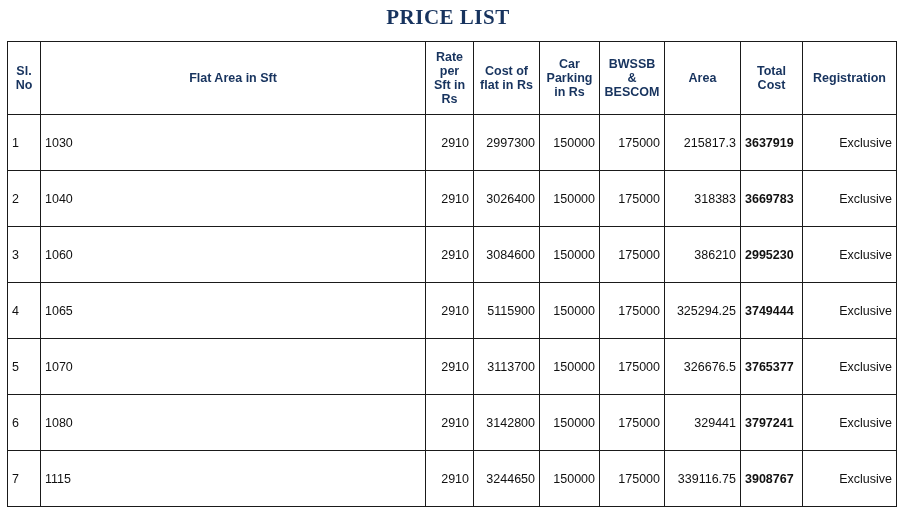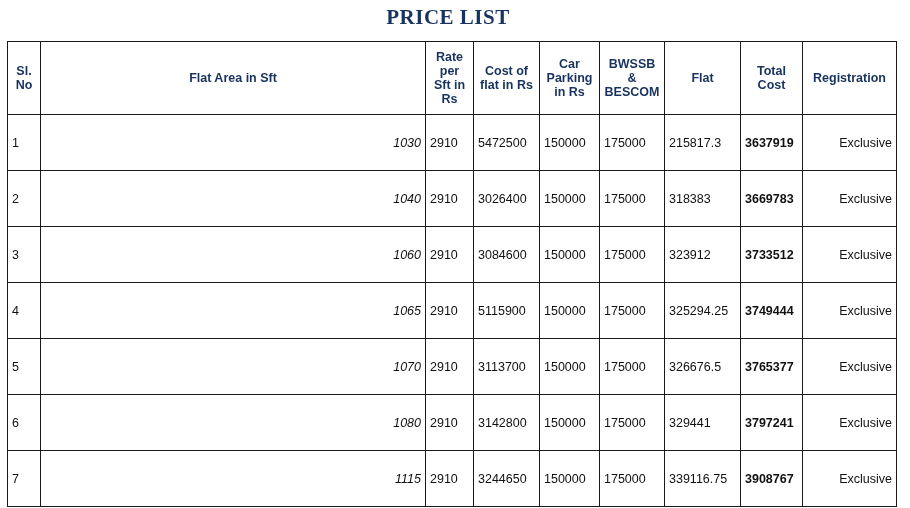--- a/index.html
+++ b/index.html
@@ -50,22 +50,22 @@
     font-weight: bold;
     height: 68px;
     line-height: 14px;
   }
   tbody td {
     height: 51px;
     color: #111111;
     font-weight: normal;
   }
   .c-sl { text-align: left; padding-left: 8px; }
-  .c-area { text-align: right; font-style: italic; }
-  .c-num { text-align: left; }
+  .c-area { text-align: left; }
+  .c-num { text-align: right; }
   .c-total { text-align: left; font-weight: bold; }
   .c-reg { text-align: right; padding-left: 10px; }
 
   col.w-sl { width: 33px; }
   col.w-area { width: 385px; }
   col.w-rate { width: 48px; }
   col.w-cost { width: 66px; }
   col.w-car { width: 60px; }
   col.w-bw { width: 65px; }
   col.w-tax { width: 76px; }
@@ -92,31 +92,31 @@
       <col class="w-reg">
     </colgroup>
     <thead>
       <tr>
         <th>Sl. No</th>
         <th>Flat Area in Sft</th>
         <th>Rate per Sft in Rs</th>
         <th>Cost of flat in Rs</th>
         <th>Car Parking in Rs</th>
         <th>BWSSB &amp; BESCOM</th>
-        <th>Flat</th>
+        <th>Area</th>
         <th>Total Cost</th>
         <th>Registration</th>
       </tr>
     </thead>
     <tbody>
       <tr>
         <td class="c-sl">1</td>
         <td class="c-area">1030</td>
         <td class="c-num">2910</td>
-        <td class="c-num">5472500</td>
+        <td class="c-num">2997300</td>
         <td class="c-num">150000</td>
         <td class="c-num">175000</td>
         <td class="c-num">215817.3</td>
         <td class="c-total">3637919</td>
         <td class="c-reg">Exclusive</td>
       </tr>
       <tr>
         <td class="c-sl">2</td>
         <td class="c-area">1040</td>
         <td class="c-num">2910</td>
@@ -127,22 +127,22 @@
         <td class="c-total">3669783</td>
         <td class="c-reg">Exclusive</td>
       </tr>
       <tr>
         <td class="c-sl">3</td>
         <td class="c-area">1060</td>
         <td class="c-num">2910</td>
         <td class="c-num">3084600</td>
         <td class="c-num">150000</td>
         <td class="c-num">175000</td>
-        <td class="c-num">323912</td>
-        <td class="c-total">3733512</td>
+        <td class="c-num">386210</td>
+        <td class="c-total">2995230</td>
         <td class="c-reg">Exclusive</td>
       </tr>
       <tr>
         <td class="c-sl">4</td>
         <td class="c-area">1065</td>
         <td class="c-num">2910</td>
         <td class="c-num">5115900</td>
         <td class="c-num">150000</td>
         <td class="c-num">175000</td>
         <td class="c-num">325294.25</td>

